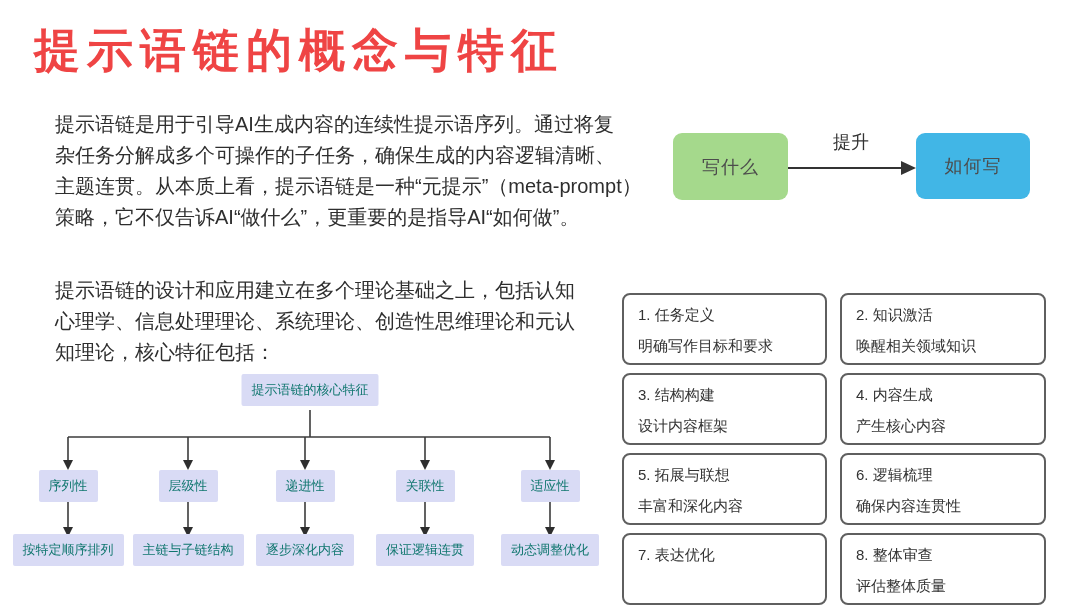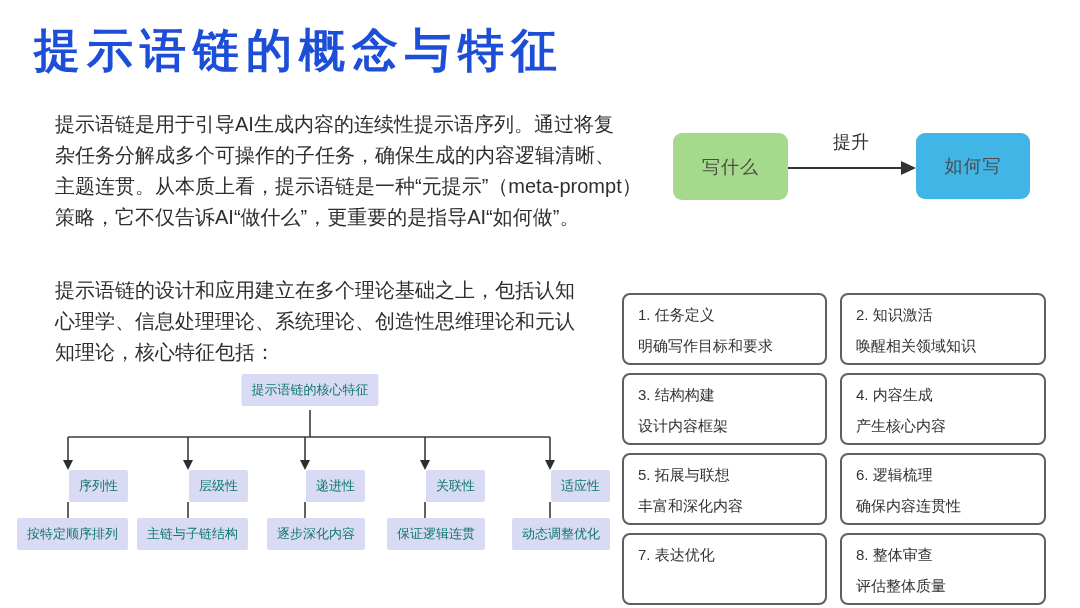--- a/index.html
+++ b/index.html
@@ -5,21 +5,21 @@
   html,body{margin:0;padding:0;}
   body{
     width:1080px;height:608px;background:#ffffff;overflow:hidden;
     font-family:"Liberation Sans","DejaVu Sans",sans-serif;
   }
   .slide{position:relative;width:1080px;height:608px;background:#ffffff;}
 
   
   .title{
     position:absolute;left:34px;top:20px;margin:0;
-    font-size:46px;font-weight:bold;letter-spacing:7px;color:#1d4ed8;white-space:nowrap;
+    font-size:46px;font-weight:bold;letter-spacing:7px;color:#ef4444;white-space:nowrap;
   }
 
   
   .para{position:absolute;left:55px;color:#2e2e2e;font-size:20px;}
   .para .pline{line-height:31px;white-space:nowrap;}
   .p1{top:109px;}
   .p2{top:275px;}
 
   
   .flow-box{
@@ -38,21 +38,21 @@
   .tree{position:absolute;left:0;top:360px;width:612px;height:232px;}
   .tree-lines{position:absolute;left:0;top:0;}
   .tree-root{
     position:absolute;left:310px;top:14px;transform:translateX(-50%);
     background:#d9dbf5;color:#3a3a3a;font-size:13px;line-height:16px;
     padding:10px 8px;white-space:nowrap;border-radius:2px;
   }
   .tree-cols{position:absolute;left:0;top:0;width:100%;height:100%;}
   .tree-col{
     position:absolute;top:110px;width:120px;
-    display:flex;flex-direction:column;align-items:flex-end;gap:16px;
+    display:flex;flex-direction:column;align-items:center;gap:32px;
   }
   .tree-col:nth-of-type(1){left:8px;}
   .tree-col:nth-of-type(2){left:128px;}
   .tree-col:nth-of-type(3){left:245px;}
   .tree-col:nth-of-type(4){left:365px;}
   .tree-col:nth-of-type(5){left:490px;}
   .tnode{
     background:#d9dbf5;color:#0f766e;font-size:13px;line-height:16px;
     padding:8px 10px;white-space:nowrap;border-radius:2px;
   }

